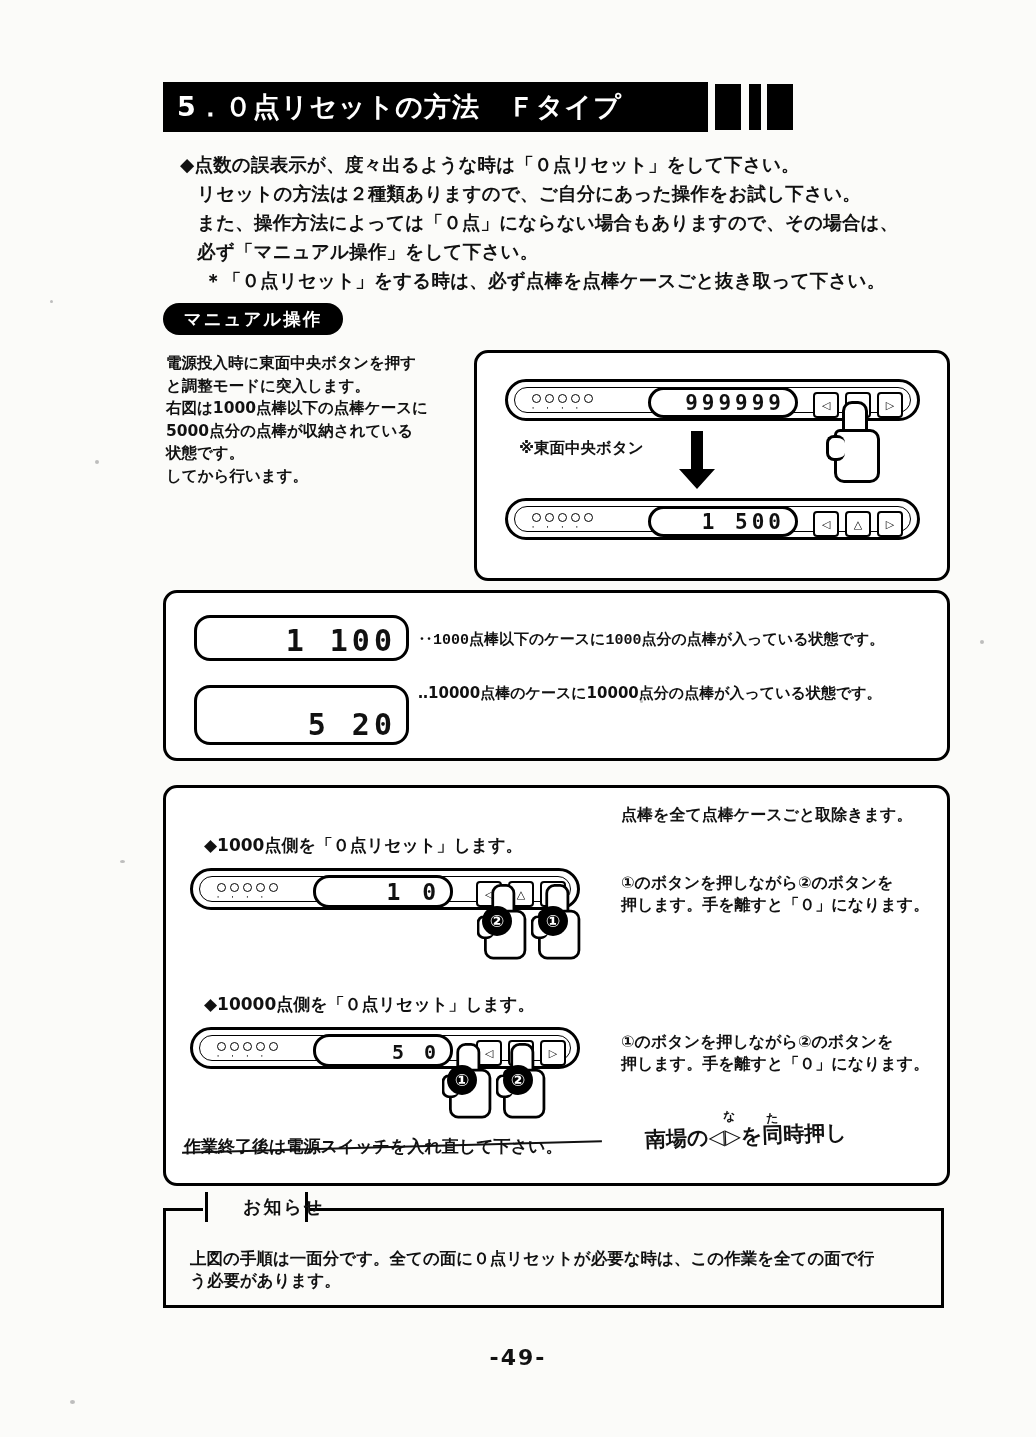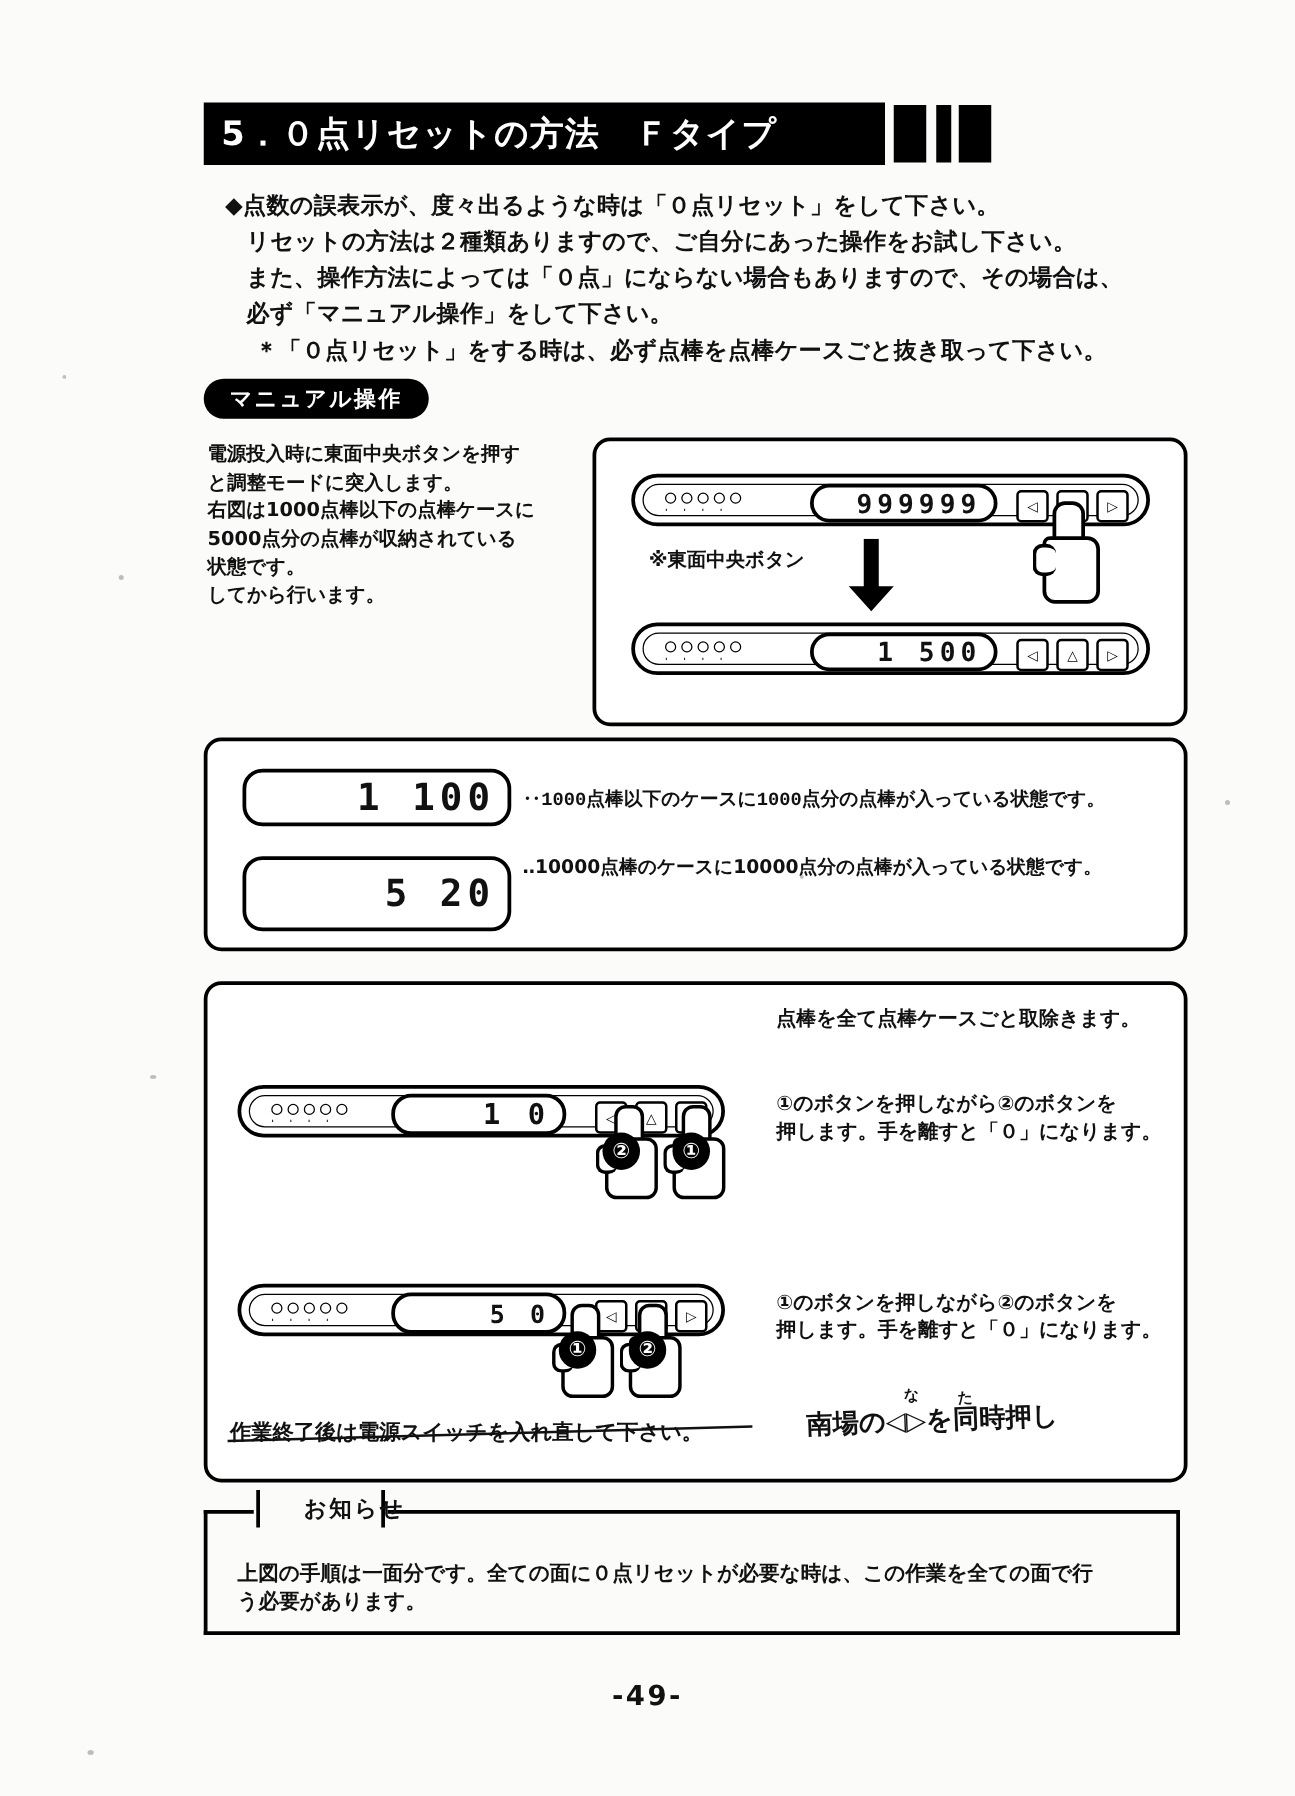--- a/index.html
+++ b/index.html
@@ -70,21 +70,21 @@
     border:1px solid #000;border-radius:22px;
   }
   .dots{
     position:absolute;display:flex;align-items:center;gap:4px;
   }
   .dots .dot{width:7px;height:7px;border:1.4px solid #000;border-radius:50%;}
   .dotticks{position:absolute;font-size:7px;letter-spacing:5px;font-weight:bold;}
 
   .lcd{
     position:absolute;border:3px solid #000;border-radius:16px;background:#fff;
-    display:flex;align-items:center;justify-content:flex-end;
+    display:flex;align-items:flex-end;justify-content:flex-end;
     box-sizing:border-box;
     font-family:"DejaVu Sans Mono","Liberation Mono",monospace;
     font-weight:bold;
     letter-spacing:4px;
   }
   .lcd span{padding-right:10px;}
 
   .btns{position:absolute;display:flex;gap:6px;align-items:center;}
   .btn{
     width:22px;height:22px;border:2.5px solid #000;border-radius:4px;
@@ -238,20 +238,21 @@
     <div class="lcd" style="left:28px;top:92px;width:215px;height:60px;font-size:30px;">
       <span>5      20</span>
     </div>
     <div class="cap" style="left:252px;top:89px;font-size:15px;">‥10000点棒のケースに10000点分の点棒が入っている状態です。</div>
   </div>
 
   <div class="rbox" style="left:163px;top:785px;width:781px;height:395px;">
 
     <div class="cap" style="left:455px;top:16px;font-size:16px;">点棒を全て点棒ケースごと取除きます。</div>
 
+    <div class="cap" style="left:38px;top:46px;font-size:17px;">◆1000点側を「０点リセット」します。</div>
 
     <div class="device" style="left:24px;top:80px;width:390px;height:42px;">
       <div class="inner-line"></div>
       <div class="dots" style="left:24px;top:12px;">
         <span class="dot"></span>
         <span class="dot"></span>
         <span class="dot"></span>
         <span class="dot"></span>
         <span class="dot"></span>
       </div>
@@ -277,20 +278,21 @@
       <div class="thumb"></div>
     </div>
     <div class="numcircle" style="left:316px;top:118px;">②</div>
     <div class="numcircle" style="left:372px;top:118px;">①</div>
 
     <div class="cap" style="left:455px;top:84px;font-size:16px;">
       <div>①のボタンを押しながら②のボタンを</div>
       <div>押します。手を離すと「０」になります。</div>
     </div>
 
+    <div class="cap" style="left:38px;top:205px;font-size:17px;">◆10000点側を「０点リセット」します。</div>
 
     <div class="device" style="left:24px;top:239px;width:390px;height:42px;">
       <div class="inner-line"></div>
       <div class="dots" style="left:24px;top:12px;">
         <span class="dot"></span>
         <span class="dot"></span>
         <span class="dot"></span>
         <span class="dot"></span>
         <span class="dot"></span>
       </div>

